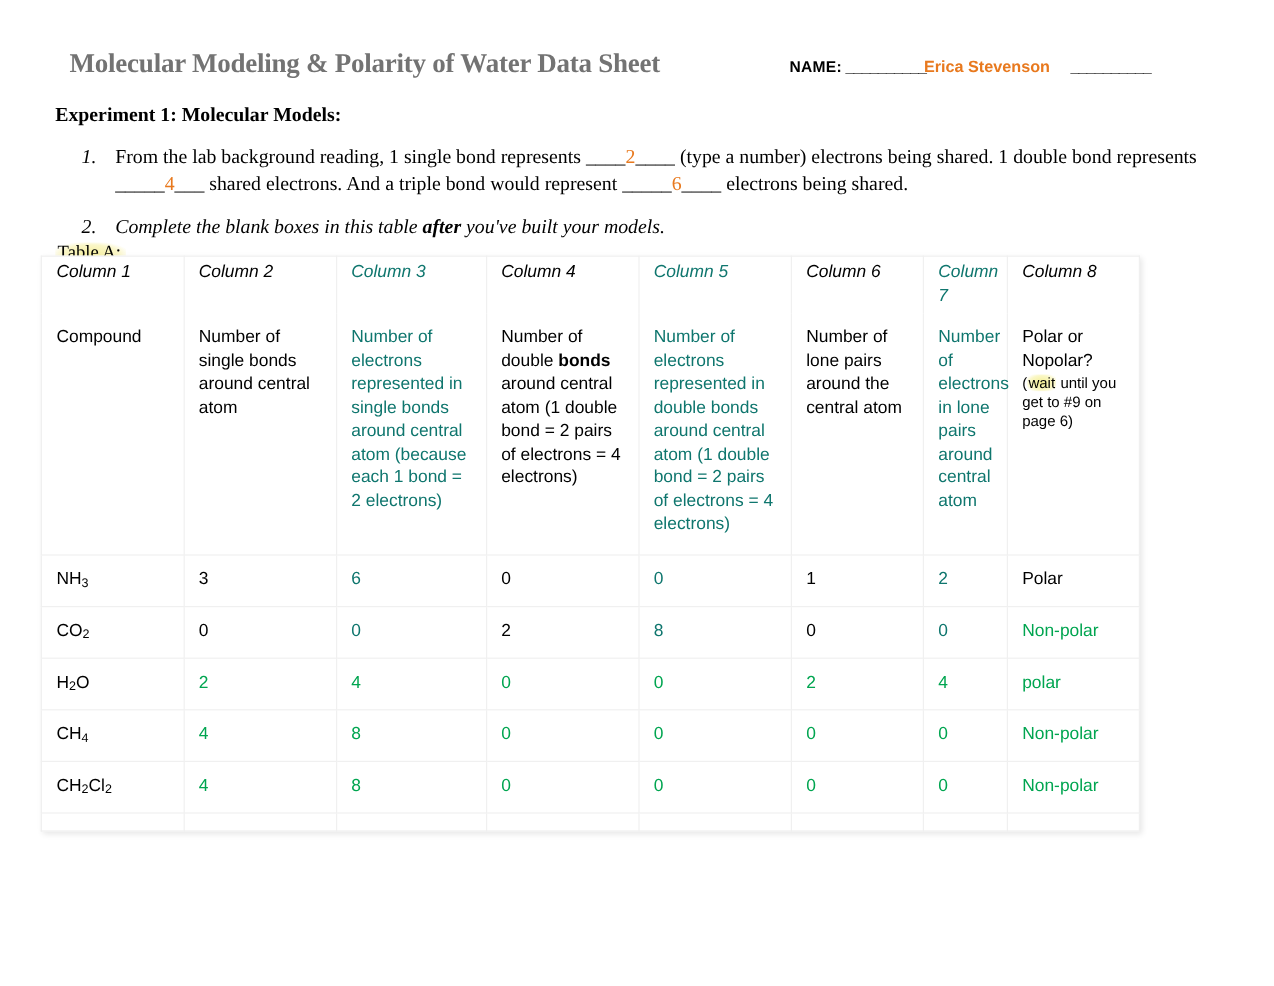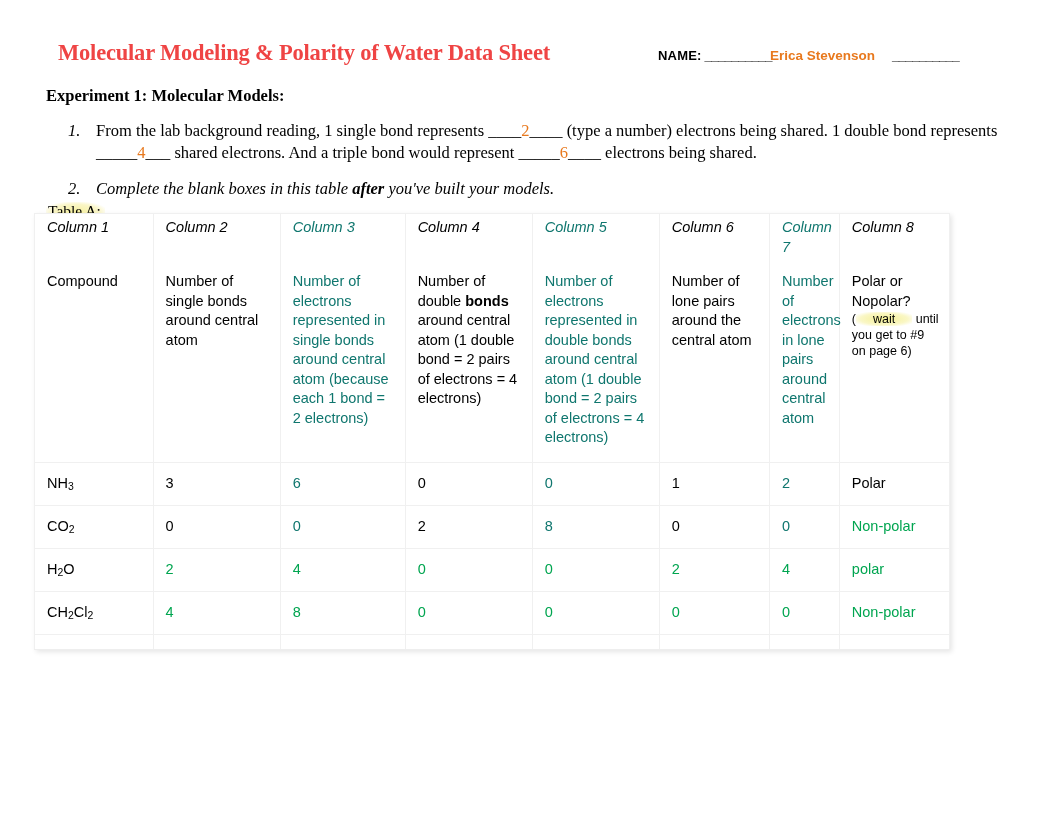--- a/index.html
+++ b/index.html
@@ -24,21 +24,21 @@
     height: 40px;
   }
   .doc-title {
     position: absolute;
     left: 58px; top: 0px;
     font-family: "Liberation Serif", serif;
     font-weight: bold;
     font-size: 22.5px;
     letter-spacing: -0.2px;
     white-space: nowrap;
-    color: #ef4444;
+    color: #737373;
   }
   .name-block {
     position: absolute;
     left: 632px; top: 8px;
     display: flex;
     align-items: baseline;
     white-space: nowrap;
     margin-left: 26px;
   }
   .name-label {
@@ -167,21 +167,21 @@
   .green { color: #00a550; }
   .bold { font-weight: bold; }
   sub {
     font-size: 0.72em;
     vertical-align: baseline;
     position: relative;
     bottom: -0.26em;
   }
   .hl {
     background: radial-gradient(ellipse at center, #f4ef93 0%, #faf7c6 60%, rgba(255,255,255,0) 85%);
-    padding: 0 17px;
+    padding: 0 1px;
   }
   .small-note {
     font-size: 12.5px;
     line-height: 16px;
     display: block;
   }
   .spacer-row td {
     height: 14px;
     padding: 0;
     border-top: 1px solid #f0f0f0;
@@ -285,20 +285,30 @@
       <td><span>H</span><sub>2</sub><span>O</span><sub></sub></td>
       <td class="green">2</td>
       <td class="green">4</td>
       <td class="green">0</td>
       <td class="green">0</td>
       <td class="green">2</td>
       <td class="green">4</td>
       <td class="green">polar</td>
     </tr>
 
+    <tr class="data-row">
+      <td><span>CH</span><sub>4</sub><span></span><sub></sub></td>
+      <td class="green">4</td>
+      <td class="green">8</td>
+      <td class="green">0</td>
+      <td class="green">0</td>
+      <td class="green">0</td>
+      <td class="green">0</td>
+      <td class="green">Non-polar</td>
+    </tr>
 
     <tr class="data-row">
       <td><span>CH</span><sub>2</sub><span>Cl</span><sub>2</sub></td>
       <td class="green">4</td>
       <td class="green">8</td>
       <td class="green">0</td>
       <td class="green">0</td>
       <td class="green">0</td>
       <td class="green">0</td>
       <td class="green">Non-polar</td>

